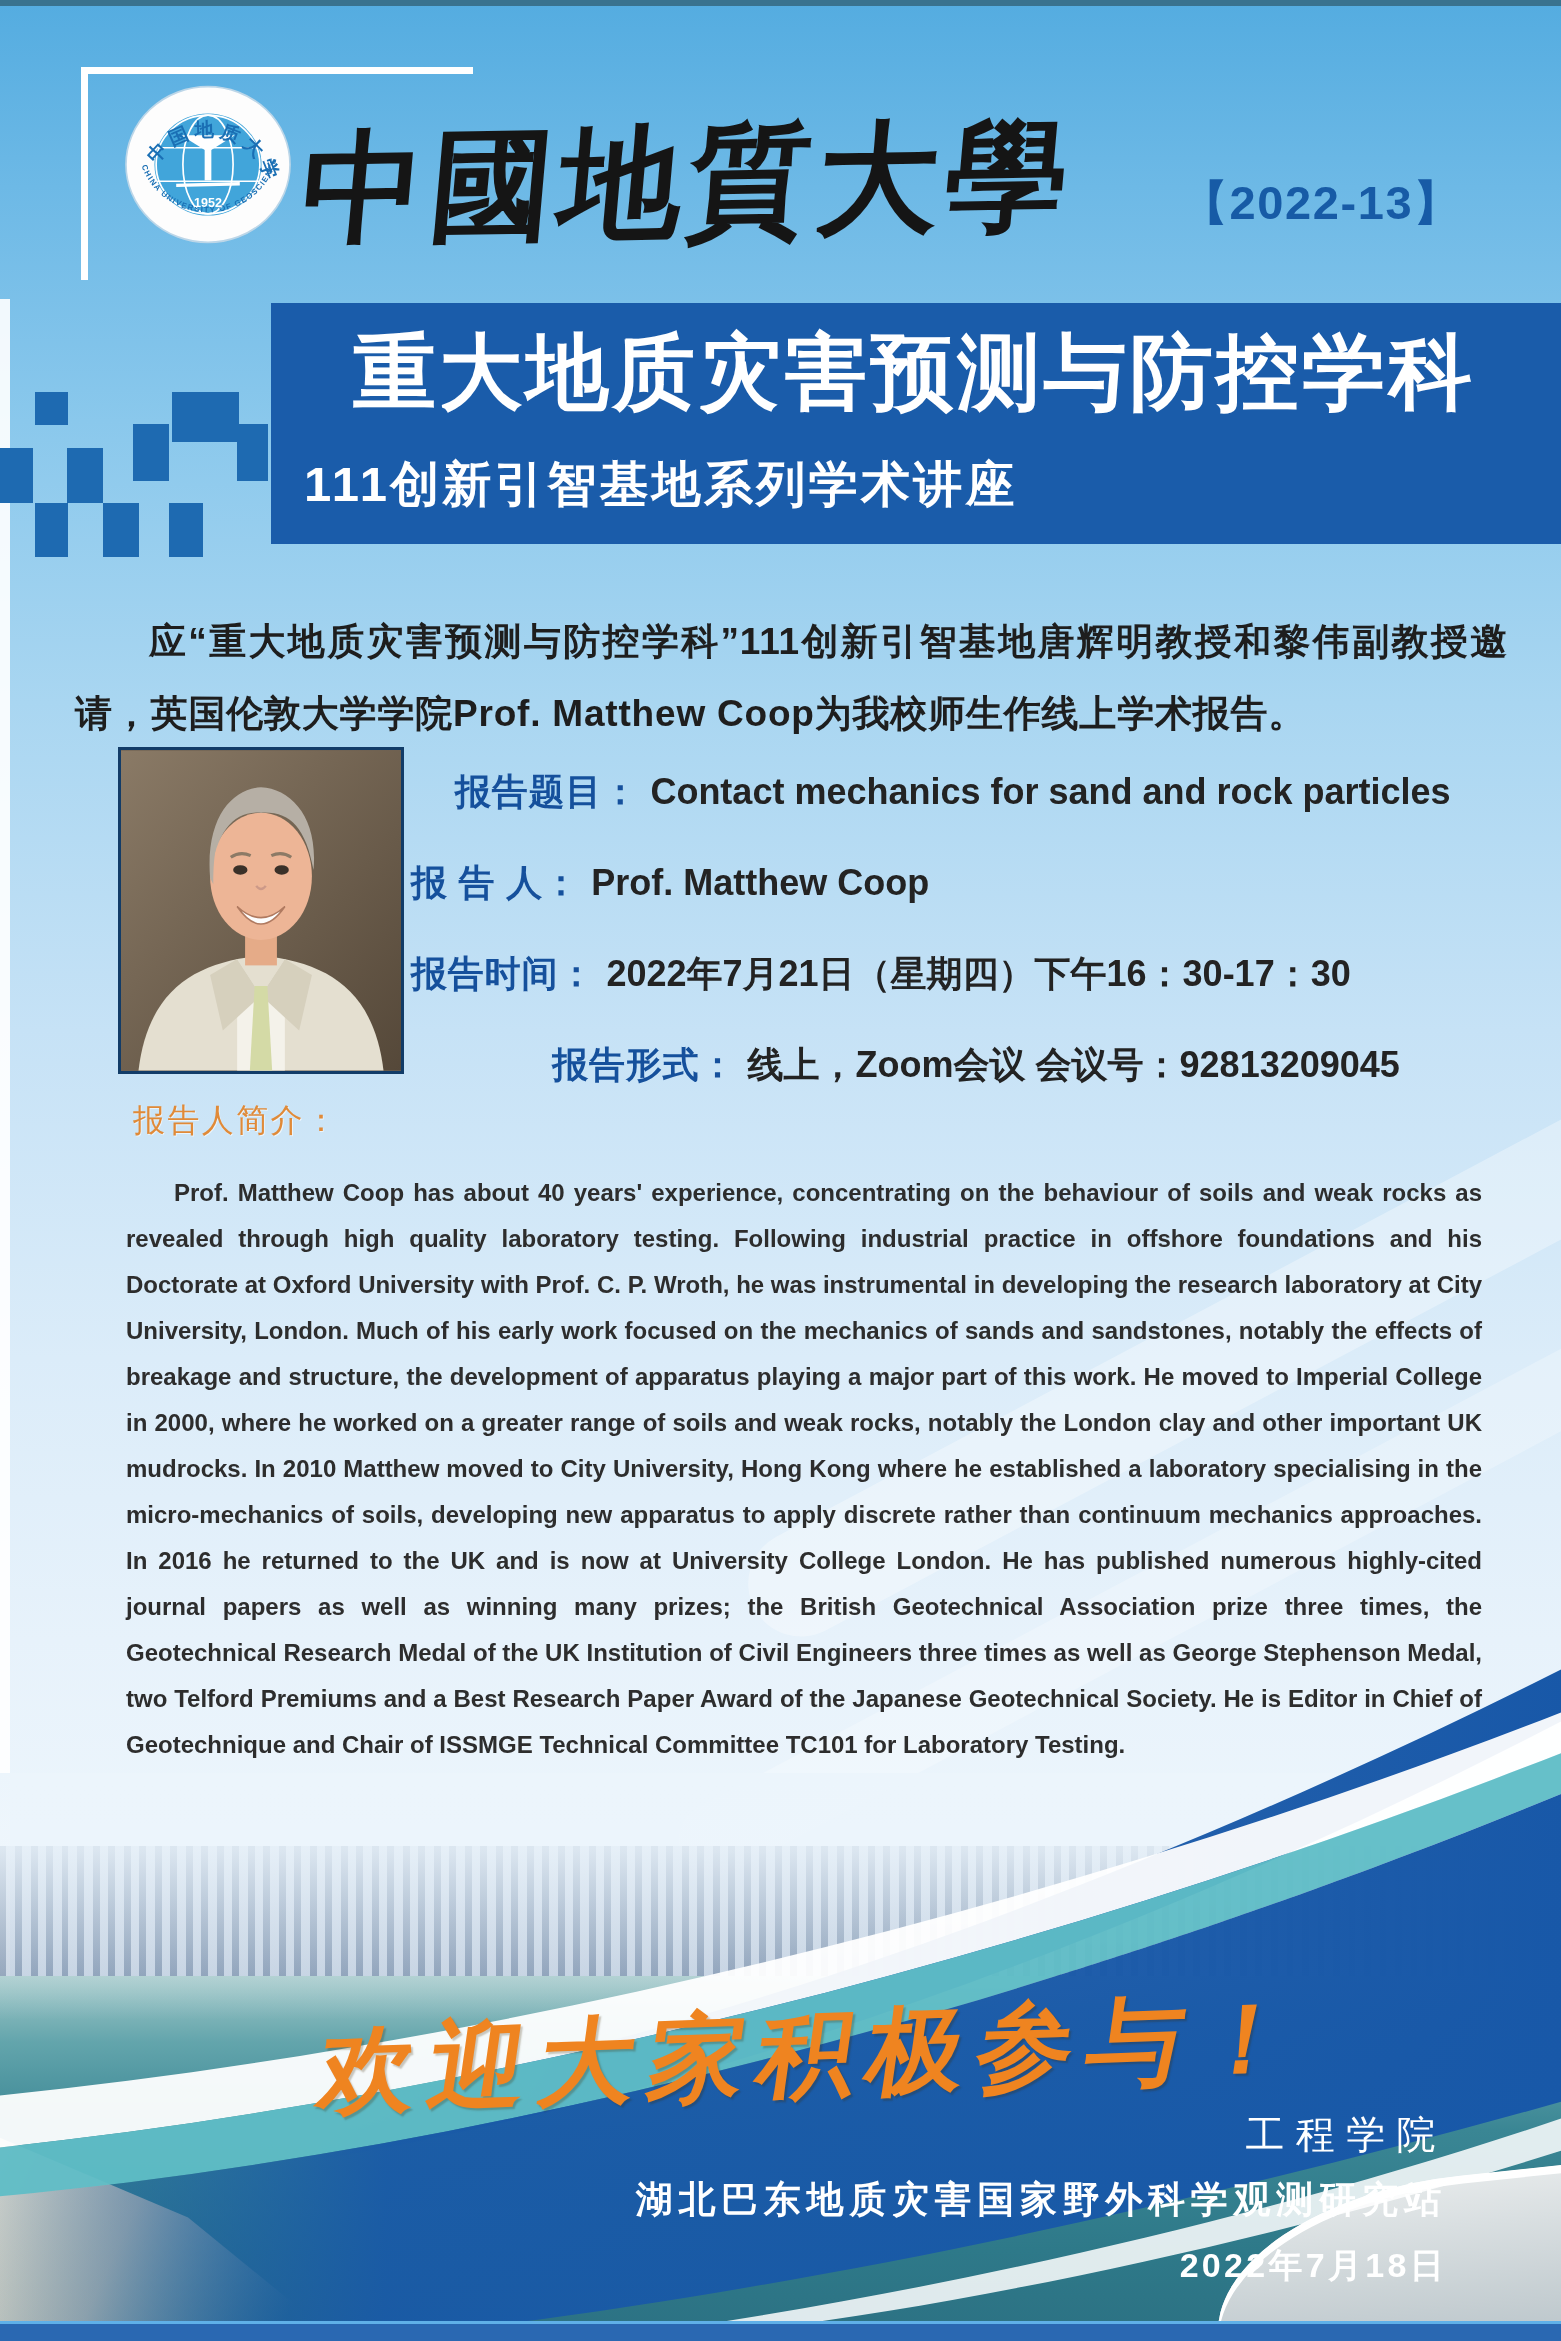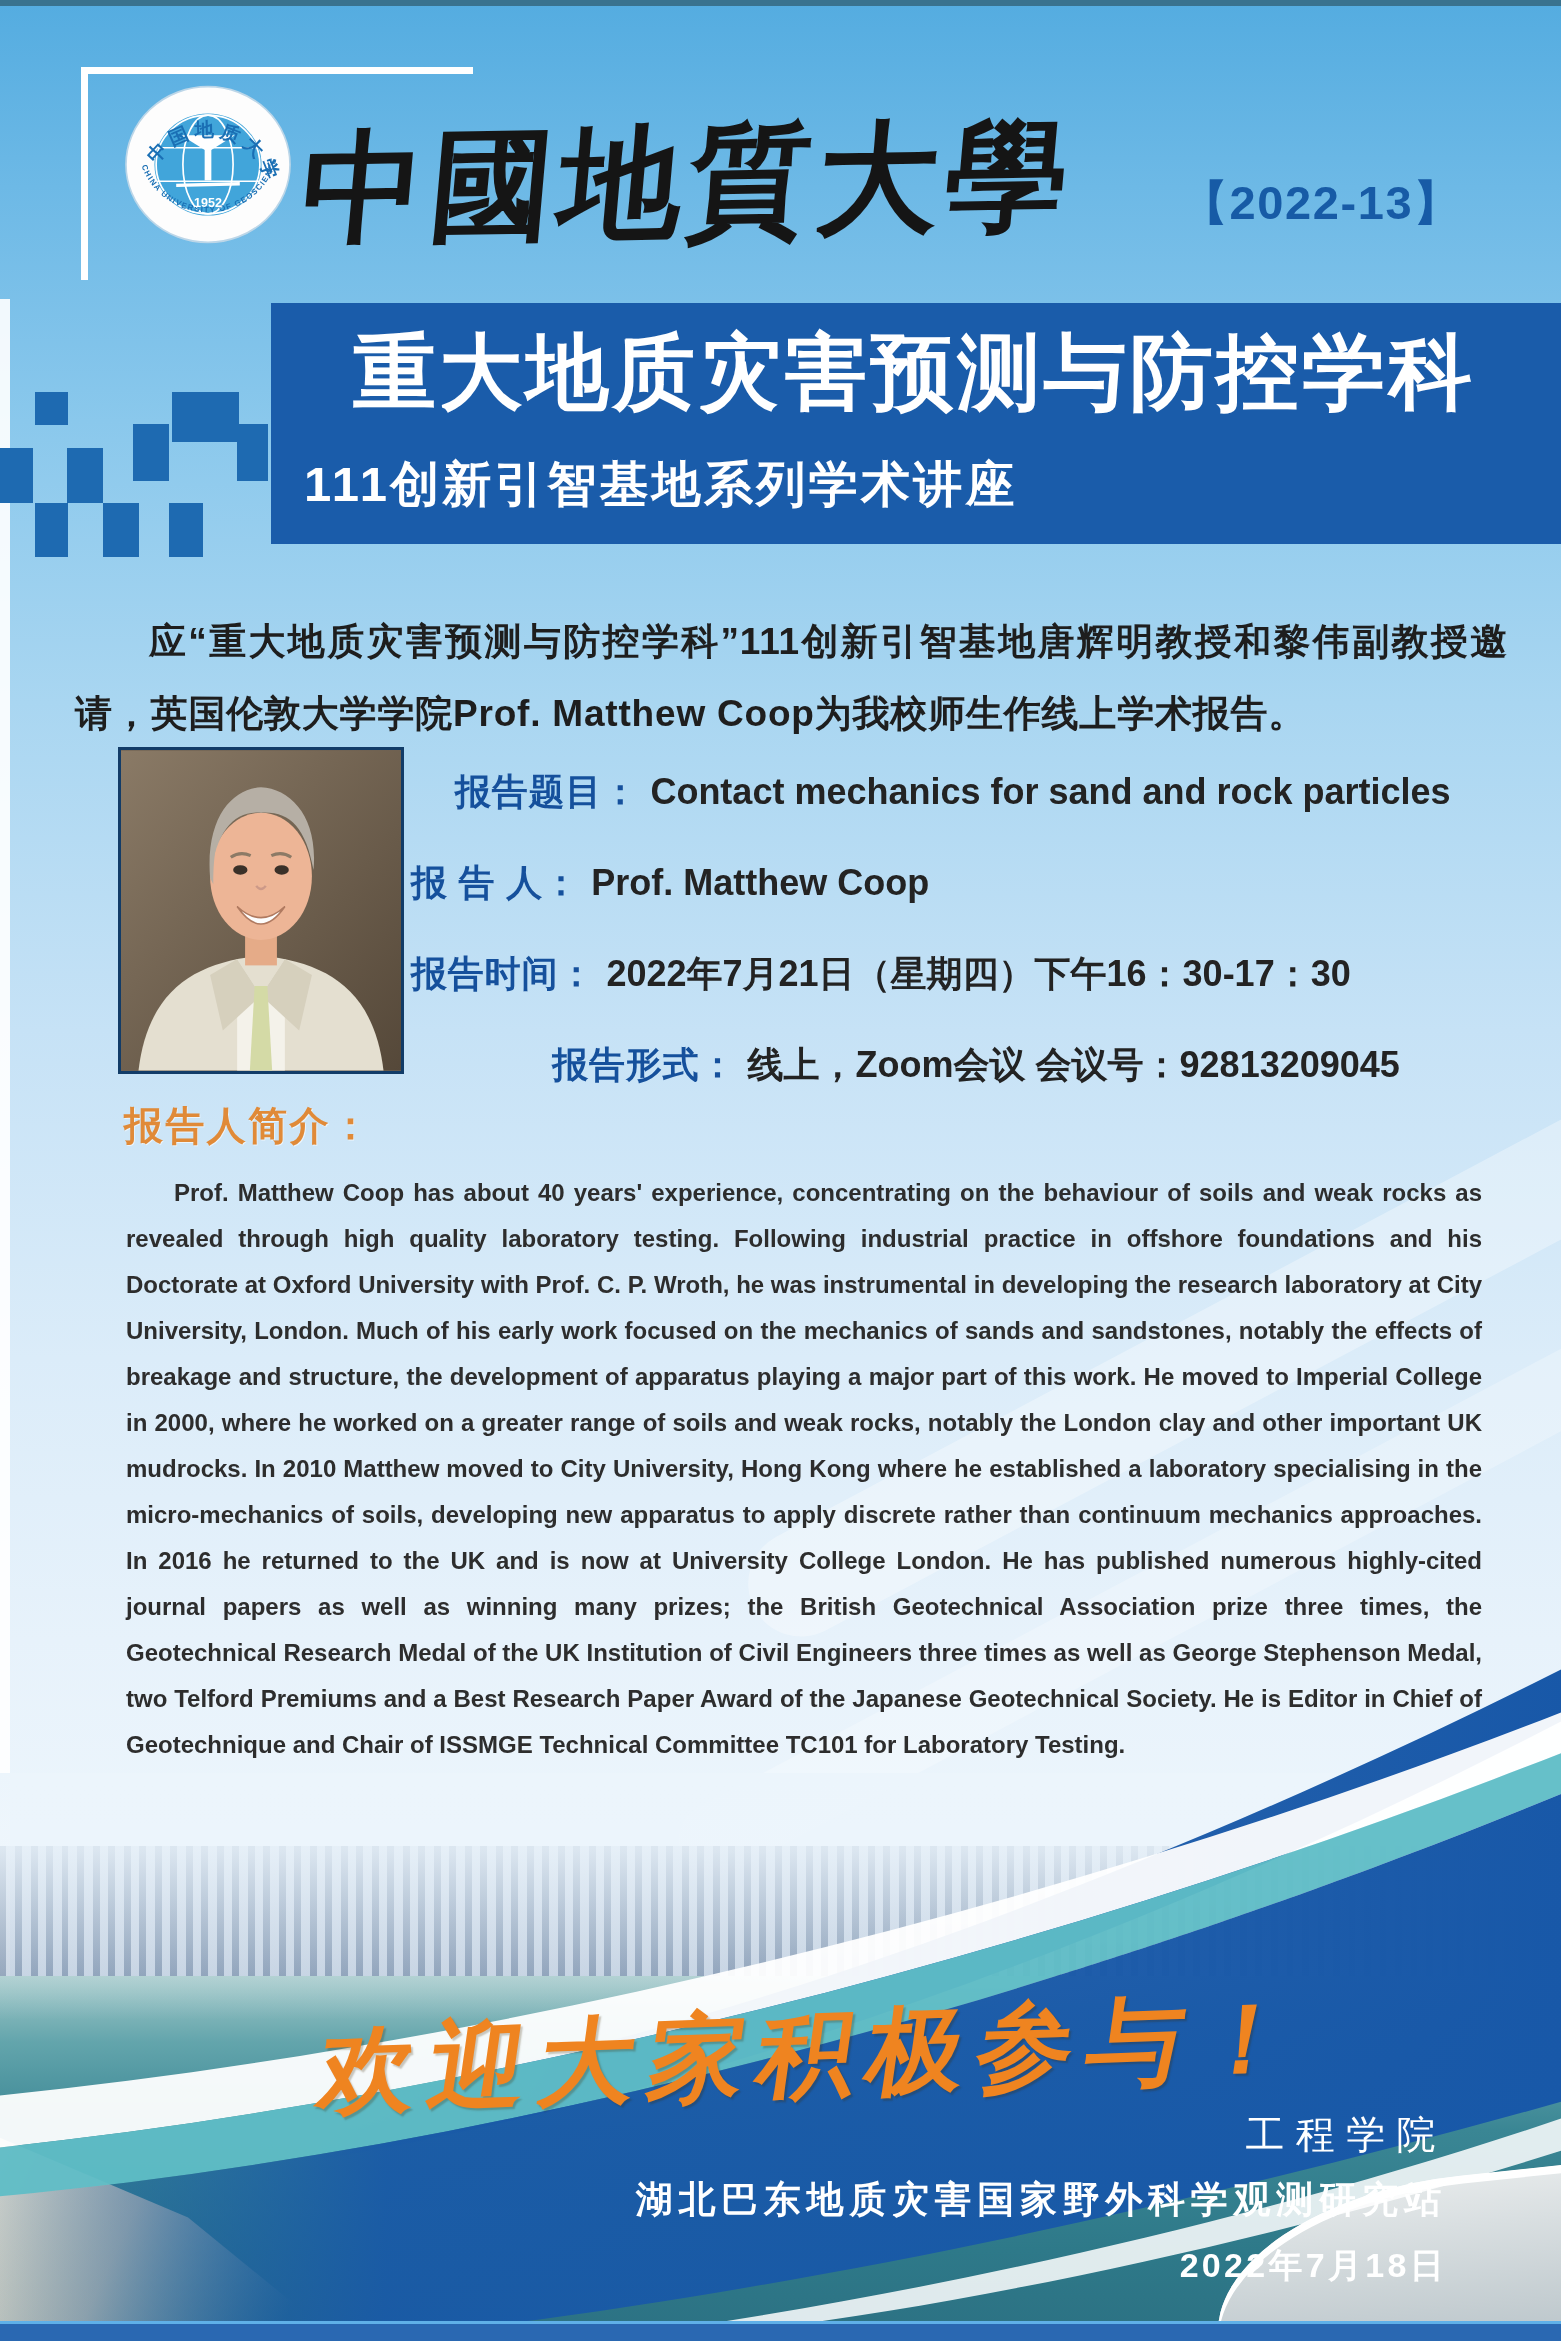--- a/index.html
+++ b/index.html
@@ -43,21 +43,21 @@
     font-size:37px;font-weight:900;color:#1e1e1e;line-height:72px;
     text-align:justify;text-indent:2em;letter-spacing:0.8px;
   }
   
   .speaker-photo{position:absolute;left:118px;top:747px;width:286px;height:327px;border:3.3px solid #123c68;box-sizing:border-box;background:#6f6152;}
   .info{position:absolute;left:411px;top:768px;width:1130px;}
   .info-row{position:absolute;left:0;width:1130px;height:46px;white-space:nowrap;}
   .info-row .lbl{color:#15509c;font-size:36px;font-weight:900;letter-spacing:0.8px;}
   .info-row .val{color:#232323;font-size:36px;font-weight:900;margin-left:11.4px;}
   
-  .bio-heading{position:absolute;left:124px;top:1099px;font-size:39px;font-weight:700;color:#e08a38;letter-spacing:2.4px;text-shadow:0.8px 0.8px 0 rgba(255,255,255,.6);}
+  .bio-heading{position:absolute;left:133px;top:1099px;font-size:32px;font-weight:400;color:#e08a38;letter-spacing:2.4px;text-shadow:0.8px 0.8px 0 rgba(255,255,255,.6);}
   .bio-text{
     position:absolute;left:114px;top:1158px;width:1356px;
     font-size:24px;font-weight:700;color:#2d2d2d;line-height:46px;
     text-align:justify;text-indent:2em;margin:12px;z-index:6;
   }
   
   .light-band{position:absolute;background:rgba(255,255,255,.33);border-radius:65px;transform:rotate(-28deg);}
   .lb1{right:-342px;top:1269px;width:1220px;height:106px;}
   .lb2{right:-423px;top:1496px;width:1382px;height:73px;background:rgba(255,255,255,.25);}
   

